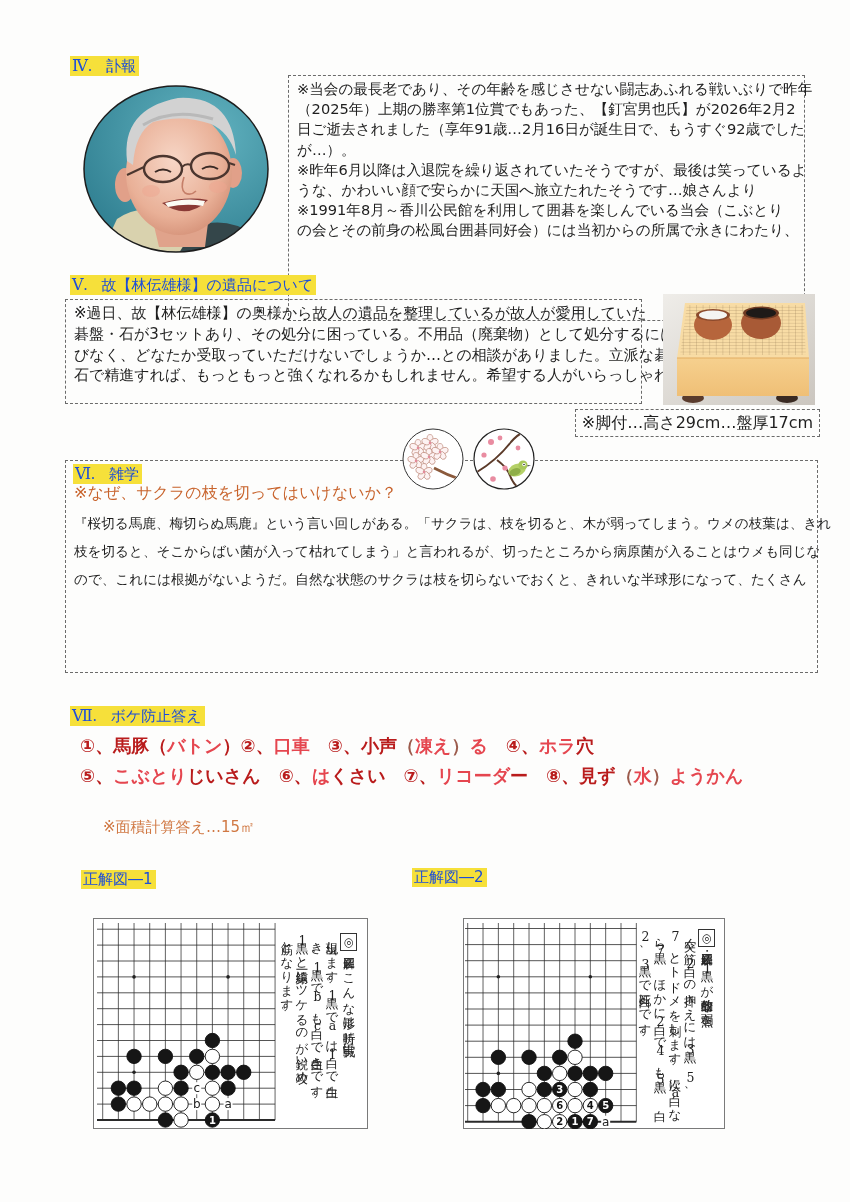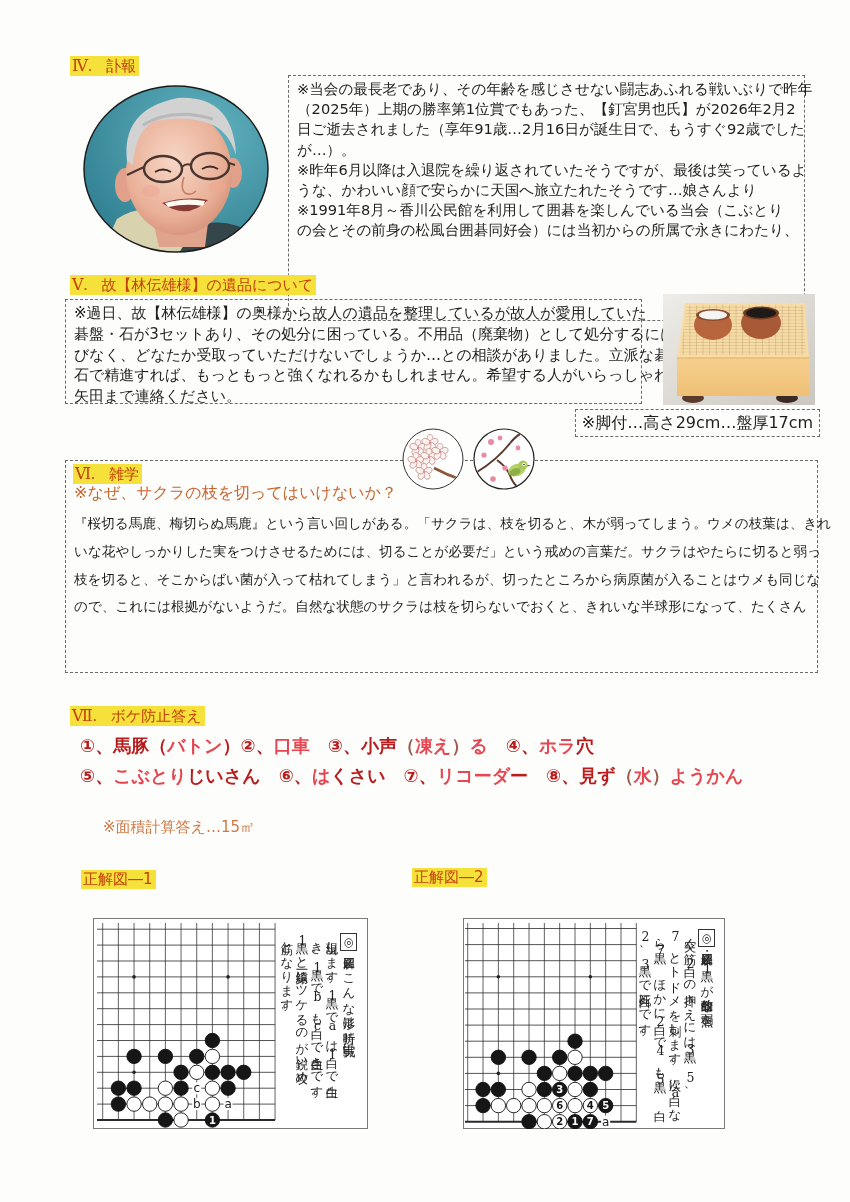--- a/index.html
+++ b/index.html
@@ -15,21 +15,21 @@
     position: relative;
     width: 850px; height: 1202px;
     overflow: hidden;
     background: #fdfdfc;
     font-family: "DejaVu Sans", "Liberation Sans", sans-serif;
     color: #1e1e1e;
   }
   .abs { position: absolute; }
   .hl {
     background: var(--hl);
-    color: #c2410c;
+    color: #1d4ed8;
     font-size: 15px;
     line-height: 19px;
     padding: 0 3px 0 2px;
     white-space: nowrap;
   }
   .hl .num { font-family: "Liberation Serif", "DejaVu Serif", serif; font-size: 16px; margin-right: 14px; }
   .dbox { border: 1px dashed #6b6b6b; }
   .line { display: block; white-space: nowrap; }
 
   
@@ -141,21 +141,20 @@
 
   <div class="abs hl" style="left:70px; top:275px;">
     <span class="num">Ⅴ.</span><span>故【林伝雄様】の遺品について</span>
   </div>
 
   <div id="beq-box" class="abs dbox">
     <span class="line">※過日、故【林伝雄様】の奥様から故人の遺品を整理しているが故人が愛用していた</span>
     <span class="line">碁盤・石が3セットあり、その処分に困っている。不用品（廃棄物）として処分するには忍</span>
     <span class="line">びなく、どなたか受取っていただけないでしょうか…との相談がありました。立派な碁盤・</span>
     <span class="line">石で精進すれば、もっともっと強くなれるかもしれません。希望する人がいらっしゃれば</span>
-    <span class="line">矢田まで連絡ください。</span>
   </div>
 
   <div id="goban-photo" class="abs">
     <svg width="152" height="111" viewBox="0 0 152 111">
       <defs>
         <linearGradient id="gbg" x1="0" y1="0" x2="1" y2="1">
           <stop offset="0" stop-color="#efede9"></stop>
             <stop offset="1" stop-color="#cbc6bf"></stop>
         </linearGradient>
         <linearGradient id="gfront" x1="0" y1="0" x2="0" y2="1">
@@ -184,21 +183,20 @@
 
   <div id="goban-caption" class="abs dbox">※脚付…高さ29cm…盤厚17cm</div>
 
   <div id="trivia-box" class="abs dbox">
     <div class="hl">
       <span class="num">Ⅵ.</span><span>雑学</span>
     </div>
     <div id="trivia-q">※なぜ、サクラの枝を切ってはいけないか？</div>
     <div id="trivia-body">
       <span class="line">『桜切る馬鹿、梅切らぬ馬鹿』という言い回しがある。「サクラは、枝を切ると、木が弱ってしまう。ウメの枝葉は、きれ</span>
-      <span class="line">いな花やしっかりした実をつけさせるためには、切ることが必要だ」という戒めの言葉だ。サクラはやたらに切ると弱っ</span>
       <span class="line">枝を切ると、そこからばい菌が入って枯れてしまう」と言われるが、切ったところから病原菌が入ることはウメも同じな</span>
       <span class="line">ので、これには根拠がないようだ。自然な状態のサクラは枝を切らないでおくと、きれいな半球形になって、たくさん</span>
     </div>
   </div>
 
   <div id="flower-sakura" class="abs flower">
     <svg width="62" height="62" viewBox="0 0 62 62">
       <defs>
         <clipPath id="fc1">
             <circle cx="31" cy="31" r="29.5"></circle>

